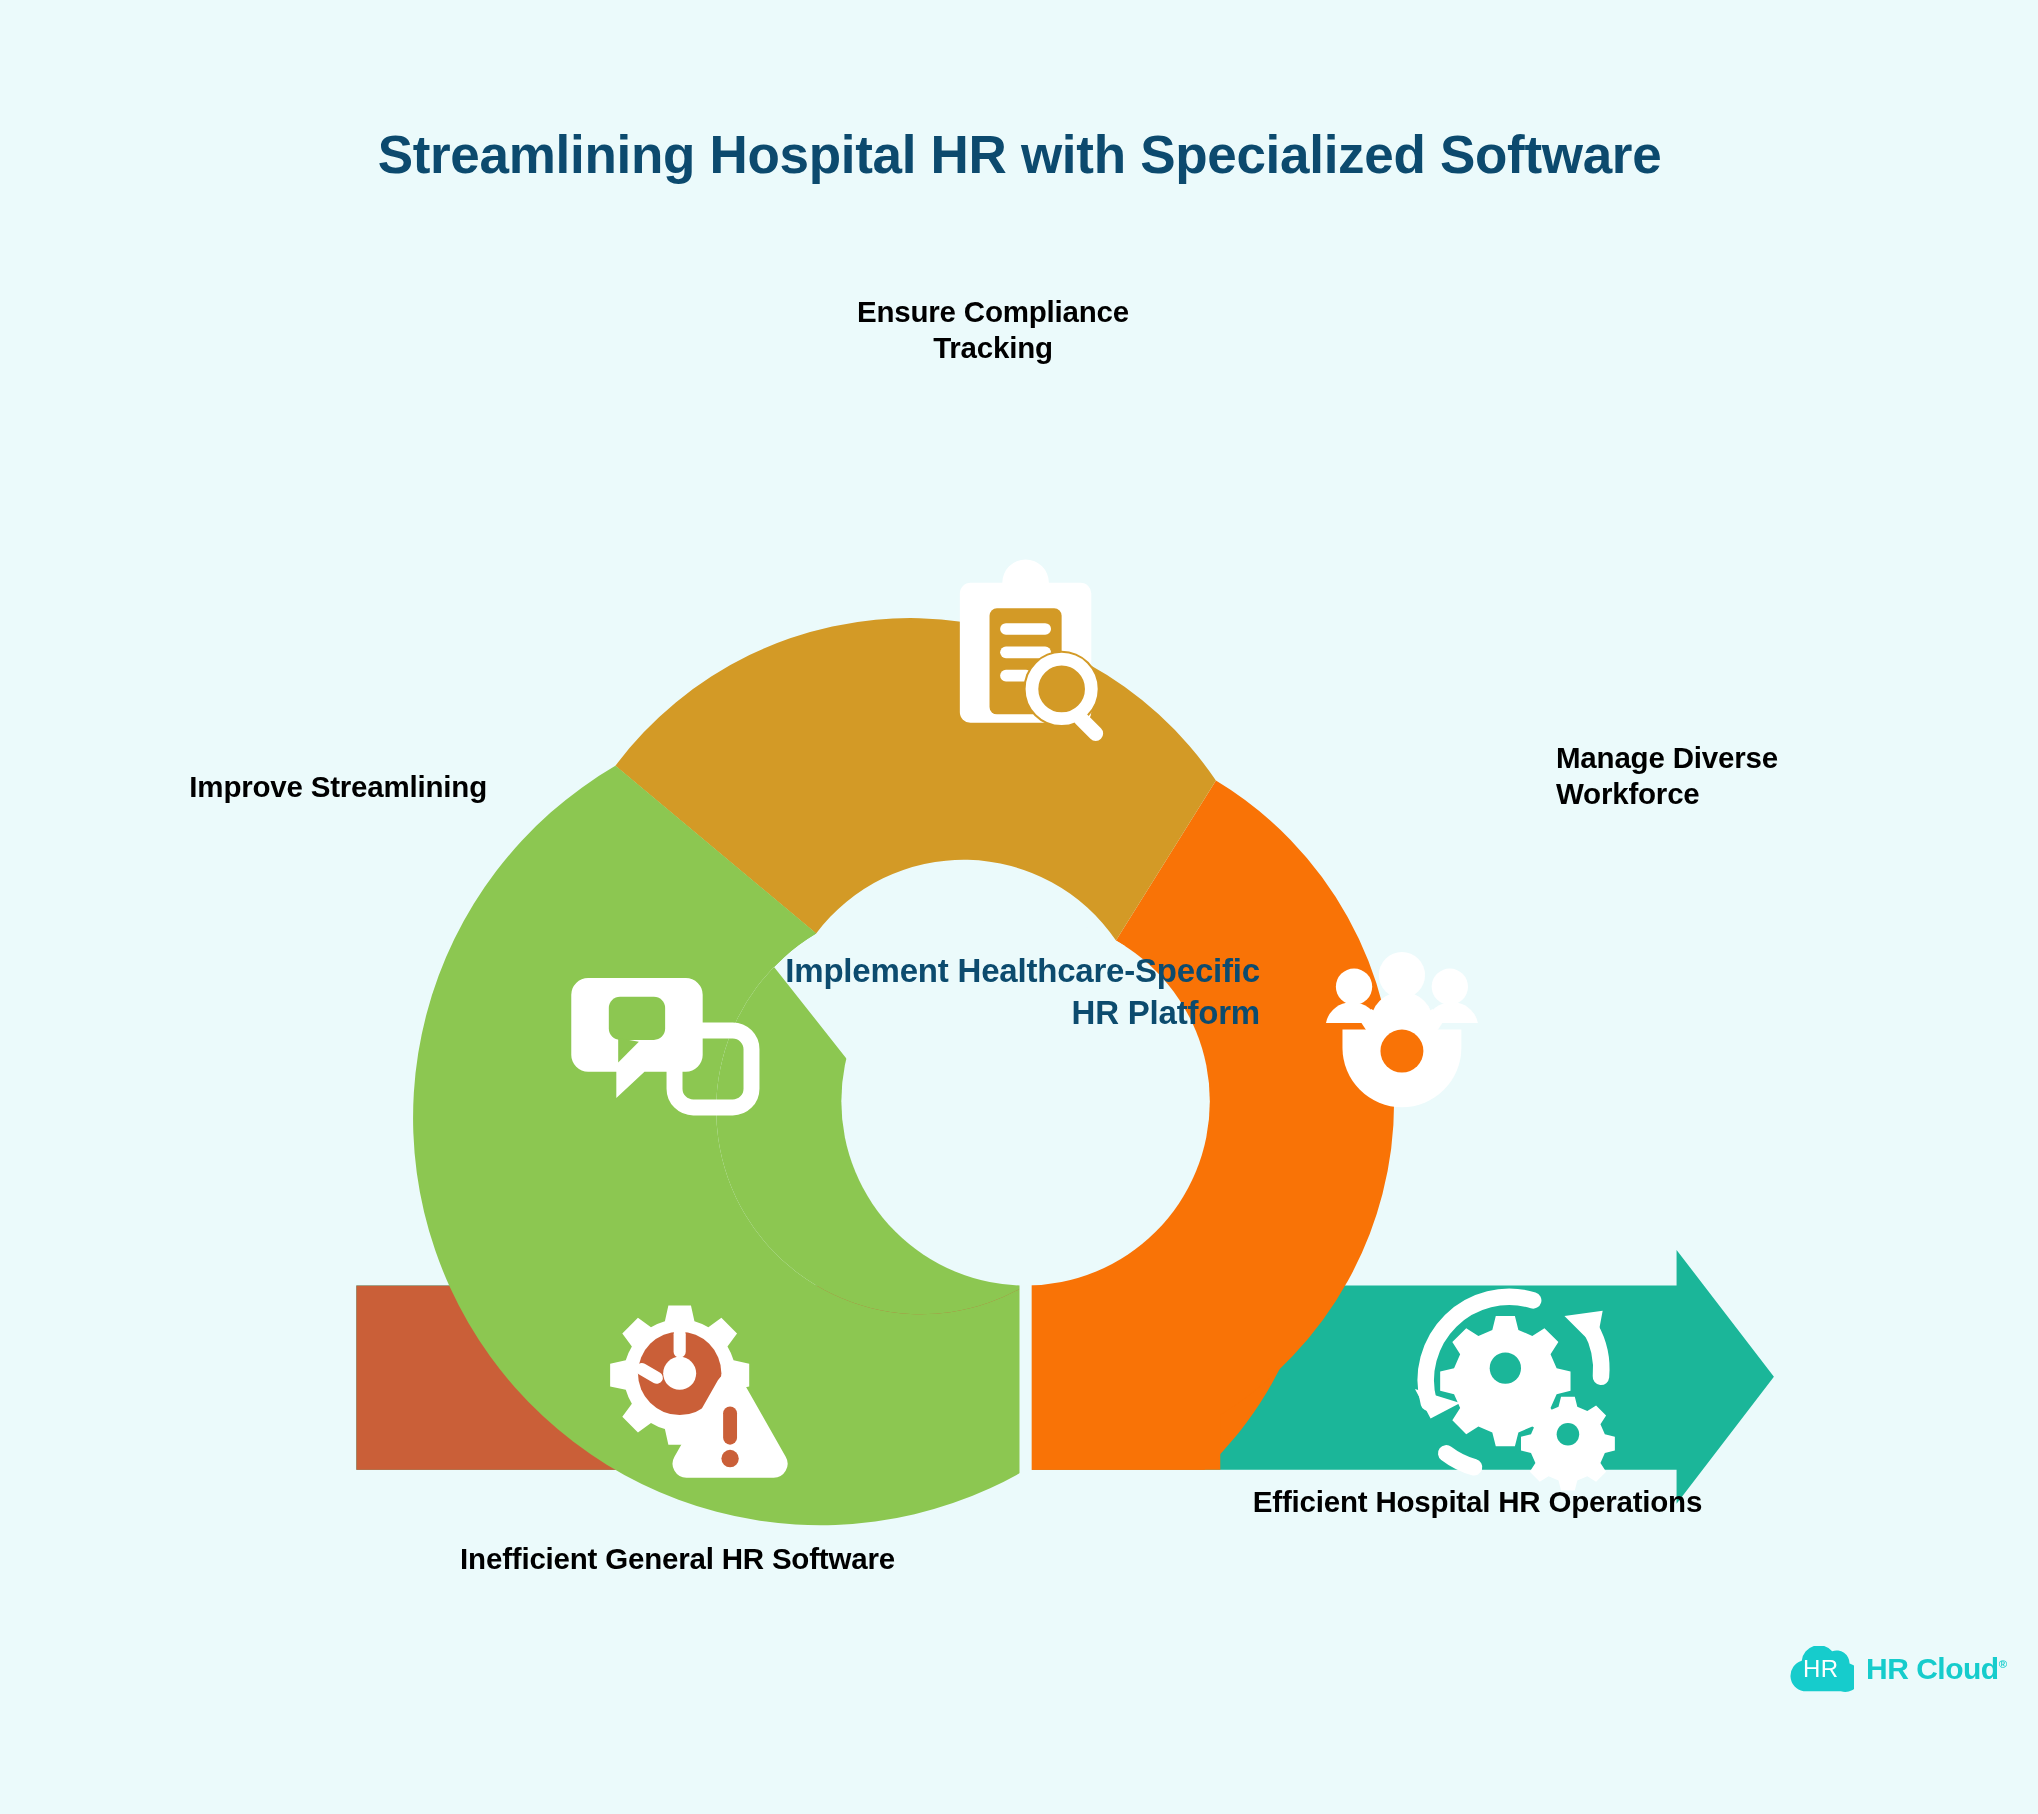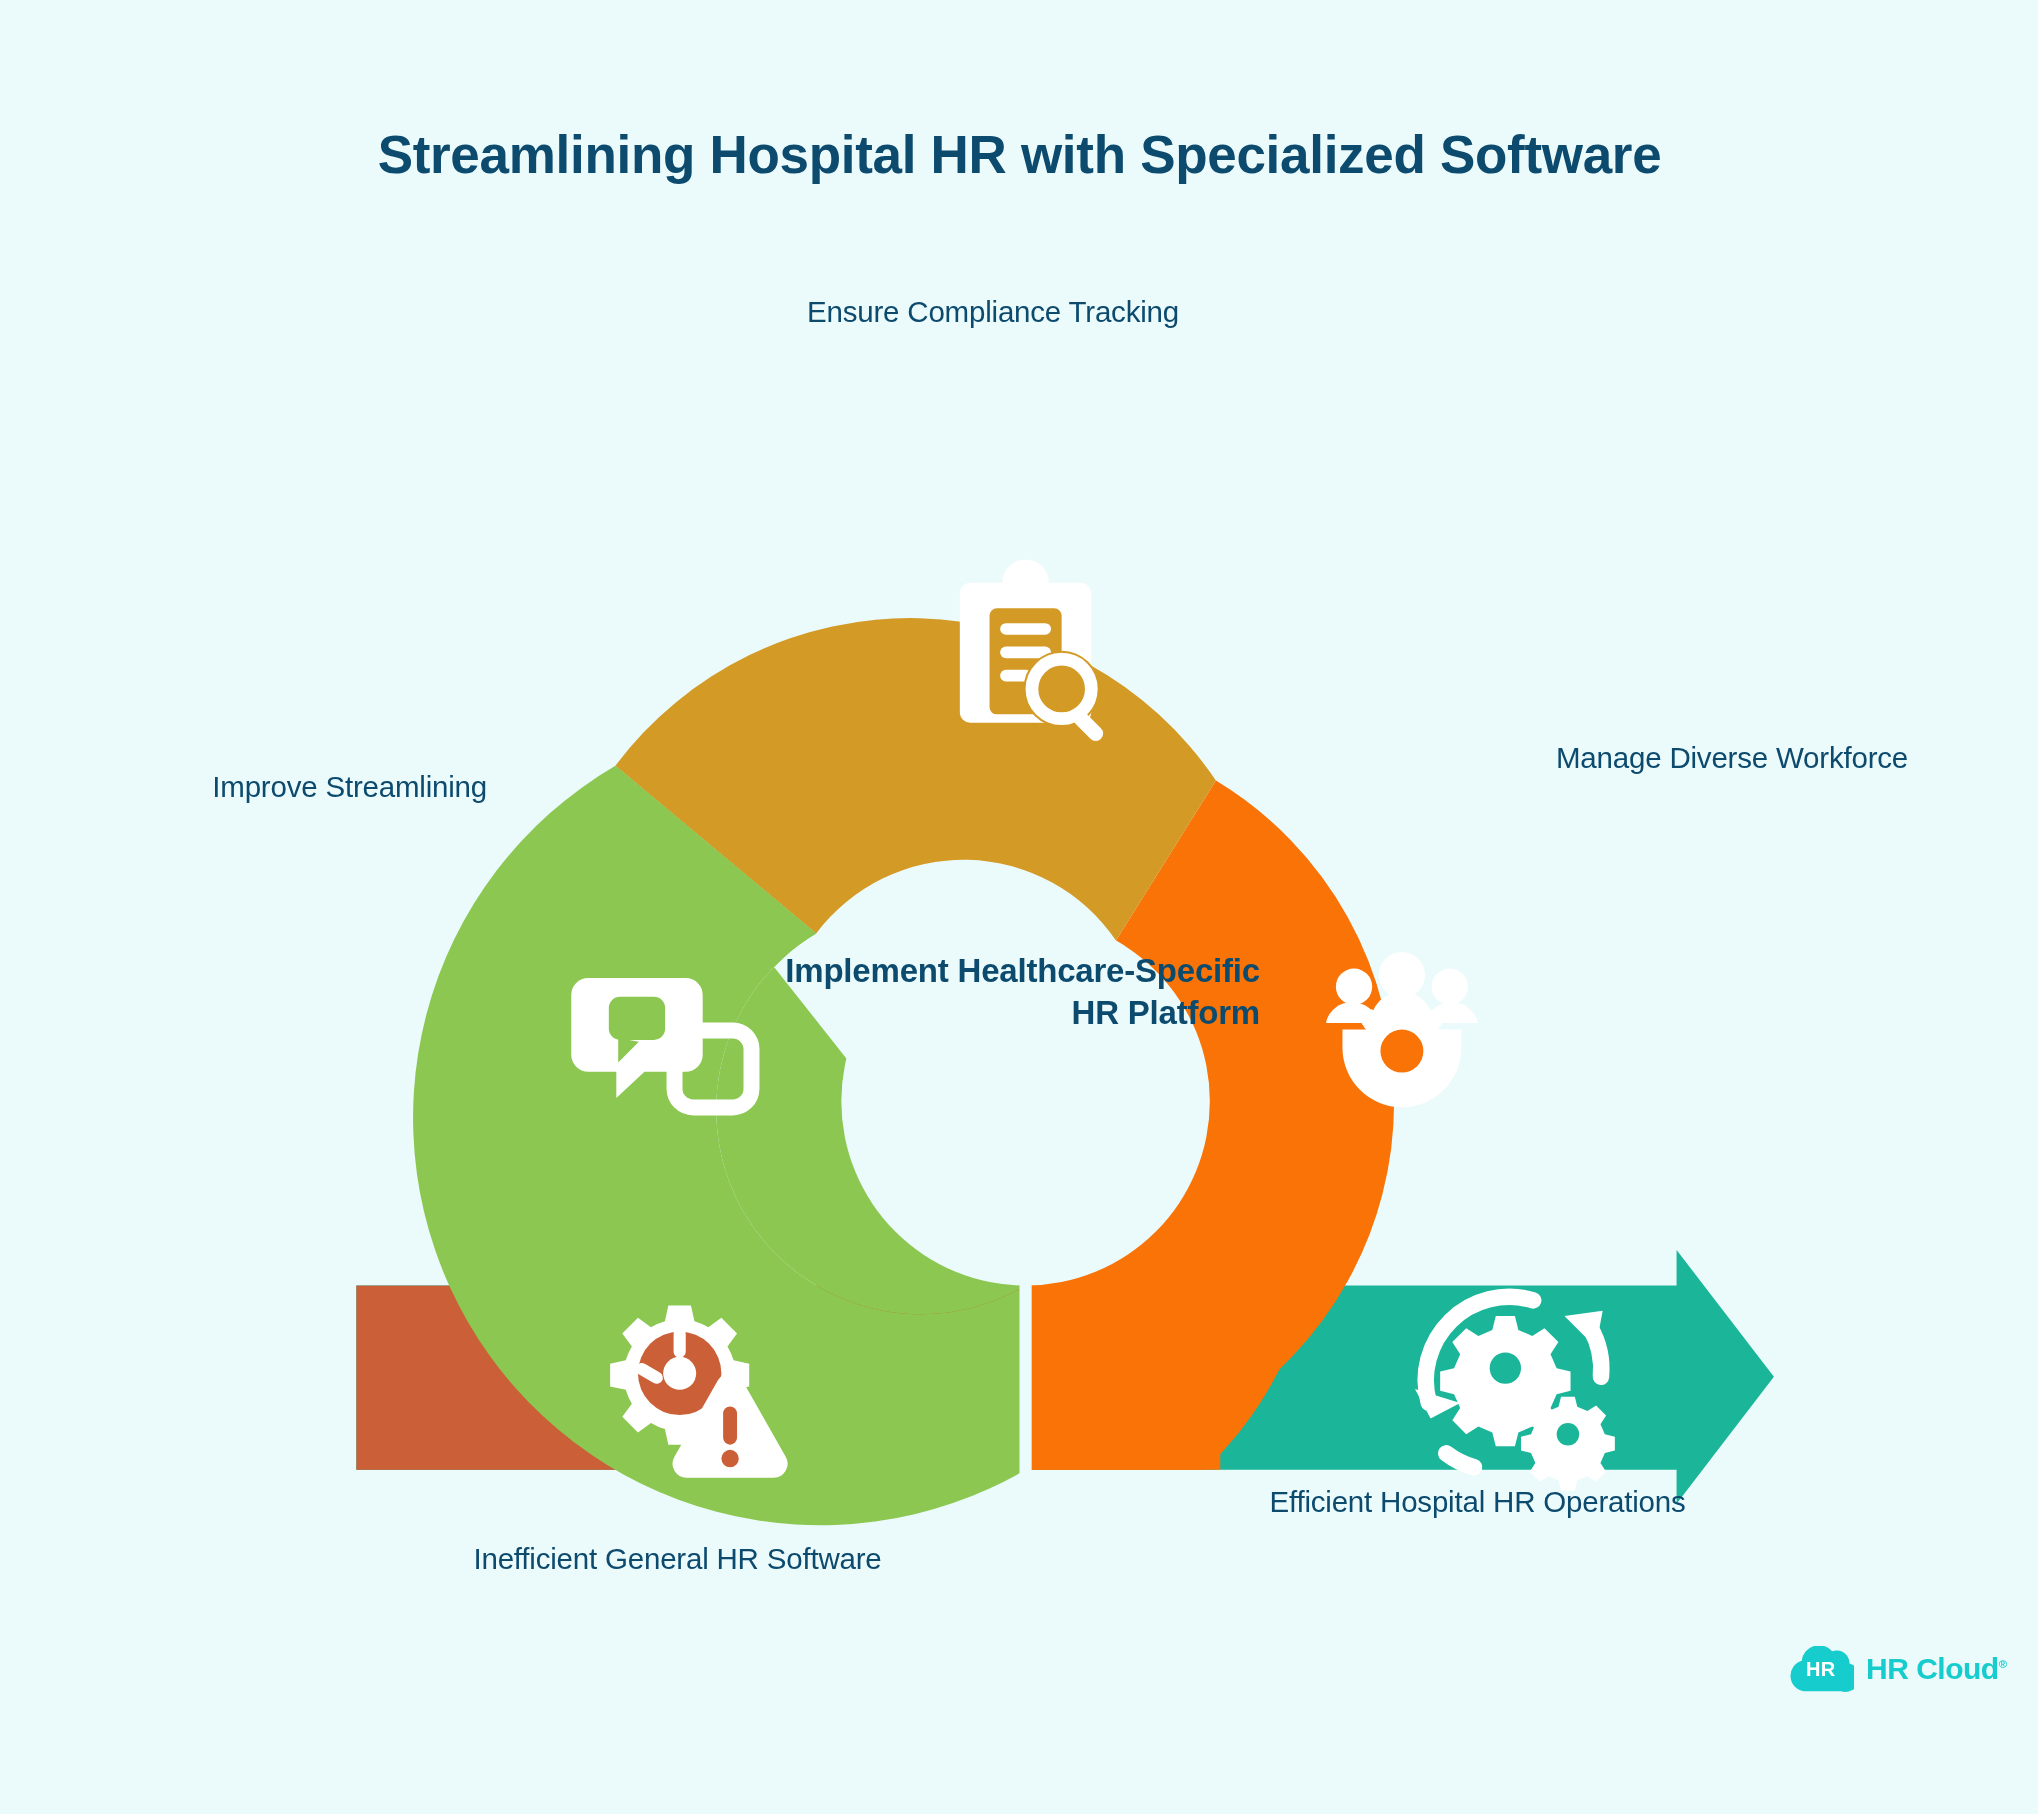--- a/index.html
+++ b/index.html
@@ -29,23 +29,23 @@
     width: 2039px;
     text-align: center;
     font-size: 53px;
     font-weight: bold;
     color: #0c4a6e;
     letter-spacing: -0.3px;
   }
 
   .label {
     position: absolute;
-    color: #0c4a6e;
+    color: #000000;
     font-size: 29.5px;
-    font-weight: normal;
+    font-weight: bold;
     line-height: 1.22;
     letter-spacing: -0.2px;
   }
 
   #label-compliance {
     left: 802px;
     top: 294px;
     width: 382px;
     text-align: center;
   }
@@ -110,22 +110,22 @@
     flex: none;
   }
   #logo .cloud-text {
     position: absolute;
     left: 0; top: 0;
     width: 68px; height: 47px;
     display: flex;
     align-items: center;
     justify-content: center;
     color: #ffffff;
-    font-size: 20px;
-    font-weight: bold;
+    font-size: 24px;
+    font-weight: normal;
     letter-spacing: 0.4px;
     padding-left: 1.7px;
     box-sizing: border-box;
   }
   #logo .wordmark {
     color: #16CCCC;
     font-size: 30px;
     font-weight: bold;
     letter-spacing: -0.5px;
     white-space: nowrap;

